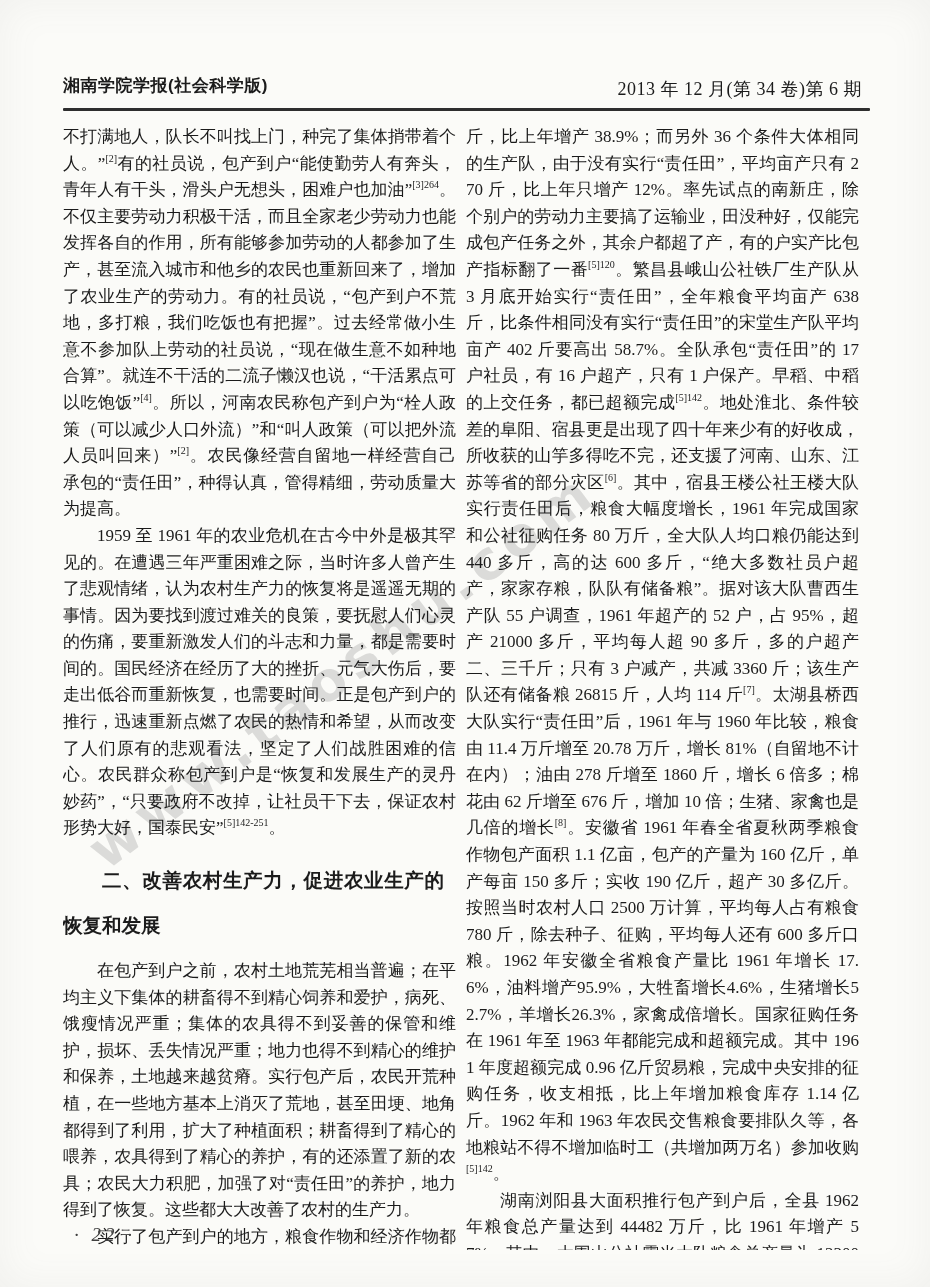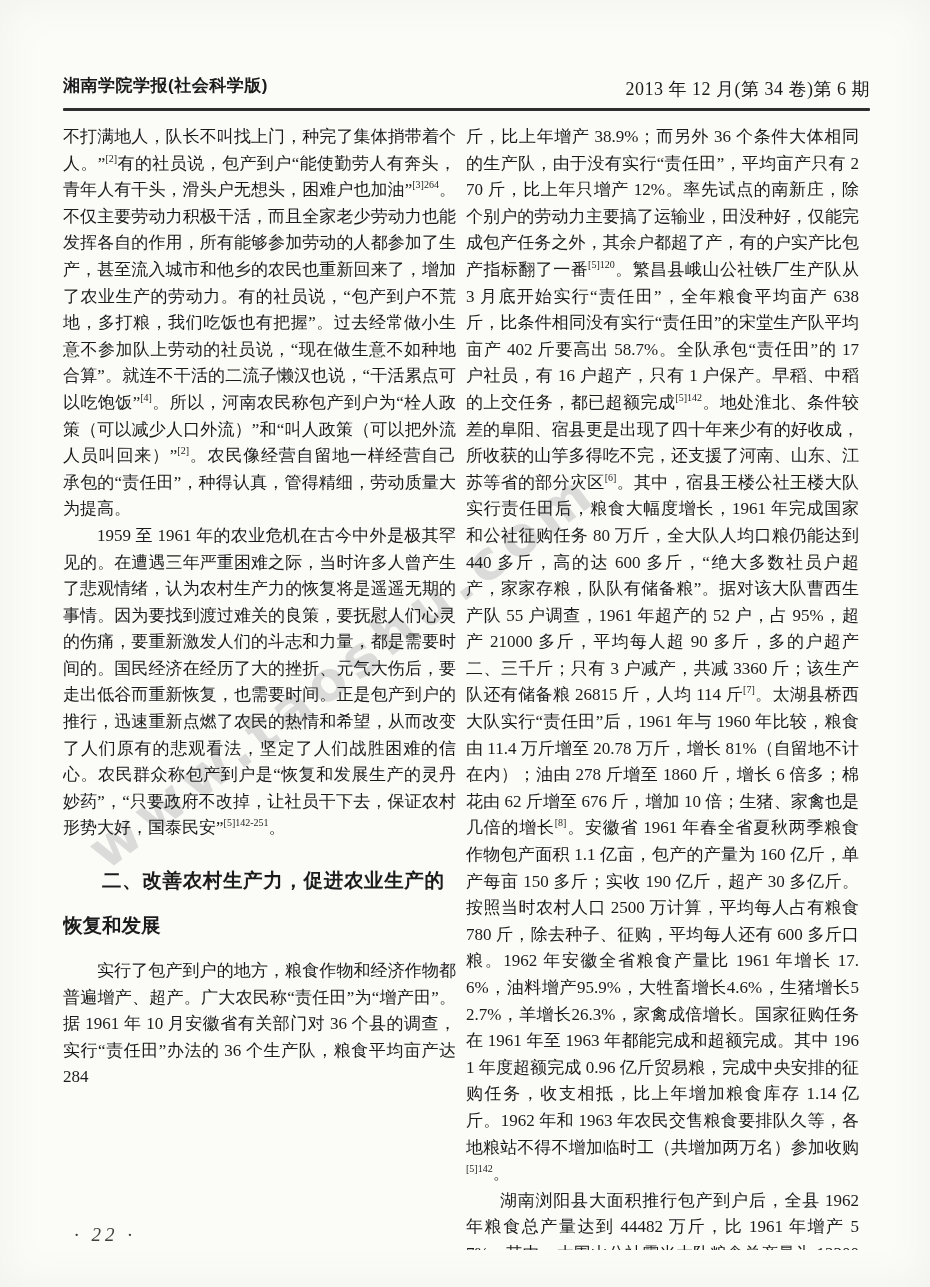--- a/index.html
+++ b/index.html
@@ -14,21 +14,21 @@
     background: #fbfbf8;
     overflow: hidden;
     font-family: "Liberation Serif", "DejaVu Serif", serif;
     color: #1b1b1b;
     box-shadow: inset 0 0 40px rgba(120,120,120,0.08);
   }
   
   .hdr {
     position: absolute;
     left: 63px;
-    right: 60px;
+    right: 68px;
     top: 74px;
     height: 30px;
     text-align: center;
   }
   .hdr .journal {
     position: absolute;
     left: 0;
     top: 0;
     font-family: "Liberation Sans", "DejaVu Sans", sans-serif;
     font-weight: 700;
@@ -130,20 +130,21 @@
     <span class="issue">2013 年 12 月(第 34 卷)第 6 期</span>
   </div>
 
   <div class="rule"></div>
 
   <div class="cols">
     <div class="col" id="left-col">
         <p>不打满地人，队长不叫找上门，种完了集体捎带着个人。”<sup>[2]</sup>有的社员说，包产到户“能使勤劳人有奔头，青年人有干头，滑头户无想头，困难户也加油”<sup>[3]264</sup>。不仅主要劳动力积极干活，而且全家老少劳动力也能发挥各自的作用，所有能够参加劳动的人都参加了生产，甚至流入城市和他乡的农民也重新回来了，增加了农业生产的劳动力。有的社员说，“包产到户不荒地，多打粮，我们吃饭也有把握”。过去经常做小生意不参加队上劳动的社员说，“现在做生意不如种地合算”。就连不干活的二流子懒汉也说，“干活累点可以吃饱饭”<sup>[4]</sup>。所以，河南农民称包产到户为“栓人政策（可以减少人口外流）”和“叫人政策（可以把外流人员叫回来）”<sup>[2]</sup>。农民像经营自留地一样经营自己承包的“责任田”，种得认真，管得精细，劳动质量大为提高。</p>
         <p class="indent">1959 至 1961 年的农业危机在古今中外是极其罕见的。在遭遇三年严重困难之际，当时许多人曾产生了悲观情绪，认为农村生产力的恢复将是遥遥无期的事情。因为要找到渡过难关的良策，要抚慰人们心灵的伤痛，要重新激发人们的斗志和力量，都是需要时间的。国民经济在经历了大的挫折、元气大伤后，要走出低谷而重新恢复，也需要时间。正是包产到户的推行，迅速重新点燃了农民的热情和希望，从而改变了人们原有的悲观看法，坚定了人们战胜困难的信心。农民群众称包产到户是“恢复和发展生产的灵丹妙药”，“只要政府不改掉，让社员干下去，保证农村形势大好，国泰民安”<sup>[5]142-251</sup>。</p>
         <h2 class="sec-heading">二、改善农村生产力，促进农业生产的恢复和发展</h2>
+        <p class="indent">在包产到户之前，农村土地荒芜相当普遍；在平均主义下集体的耕畜得不到精心饲养和爱护，病死、饿瘦情况严重；集体的农具得不到妥善的保管和维护，损坏、丢失情况严重；地力也得不到精心的维护和保养，土地越来越贫瘠。实行包产后，农民开荒种植，在一些地方基本上消灭了荒地，甚至田埂、地角都得到了利用，扩大了种植面积；耕畜得到了精心的喂养，农具得到了精心的养护，有的还添置了新的农具；农民大力积肥，加强了对“责任田”的养护，地力得到了恢复。这些都大大改善了农村的生产力。</p>
         <p class="indent">实行了包产到户的地方，粮食作物和经济作物都普遍增产、超产。广大农民称“责任田”为“增产田”。据 1961 年 10 月安徽省有关部门对 36 个县的调查，实行“责任田”办法的 36 个生产队，粮食平均亩产达 284</p>
       </div>
     <div class="col" id="right-col">
         <p>斤，比上年增产 38.9%；而另外 36 个条件大体相同的生产队，由于没有实行“责任田”，平均亩产只有 270 斤，比上年只增产 12%。率先试点的南新庄，除个别户的劳动力主要搞了运输业，田没种好，仅能完成包产任务之外，其余户都超了产，有的户实产比包产指标翻了一番<sup>[5]120</sup>。繁昌县峨山公社铁厂生产队从 3 月底开始实行“责任田”，全年粮食平均亩产 638 斤，比条件相同没有实行“责任田”的宋堂生产队平均亩产 402 斤要高出 58.7%。全队承包“责任田”的 17 户社员，有 16 户超产，只有 1 户保产。早稻、中稻的上交任务，都已超额完成<sup>[5]142</sup>。地处淮北、条件较差的阜阳、宿县更是出现了四十年来少有的好收成，所收获的山竽多得吃不完，还支援了河南、山东、江苏等省的部分灾区<sup>[6]</sup>。其中，宿县王楼公社王楼大队实行责任田后，粮食大幅度增长，1961 年完成国家和公社征购任务 80 万斤，全大队人均口粮仍能达到 440 多斤，高的达 600 多斤，“绝大多数社员户超产，家家存粮，队队有储备粮”。据对该大队曹西生产队 55 户调查，1961 年超产的 52 户，占 95%，超产 21000 多斤，平均每人超 90 多斤，多的户超产二、三千斤；只有 3 户减产，共减 3360 斤；该生产队还有储备粮 26815 斤，人均 114 斤<sup>[7]</sup>。太湖县桥西大队实行“责任田”后，1961 年与 1960 年比较，粮食由 11.4 万斤增至 20.78 万斤，增长 81%（自留地不计在内）；油由 278 斤增至 1860 斤，增长 6 倍多；棉花由 62 斤增至 676 斤，增加 10 倍；生猪、家禽也是几倍的增长<sup>[8]</sup>。安徽省 1961 年春全省夏秋两季粮食作物包产面积 1.1 亿亩，包产的产量为 160 亿斤，单产每亩 150 多斤；实收 190 亿斤，超产 30 多亿斤。按照当时农村人口 2500 万计算，平均每人占有粮食 780 斤，除去种子、征购，平均每人还有 600 多斤口粮。1962 年安徽全省粮食产量比 1961 年增长 17.6%，油料增产95.9%，大牲畜增长4.6%，生猪增长52.7%，羊增长26.3%，家禽成倍增长。国家征购任务在 1961 年至 1963 年都能完成和超额完成。其中 1961 年度超额完成 0.96 亿斤贸易粮，完成中央安排的征购任务，收支相抵，比上年增加粮食库存 1.14 亿斤。1962 年和 1963 年农民交售粮食要排队久等，各地粮站不得不增加临时工（共增加两万名）参加收购<sup>[5]142</sup>。</p>
         <p class="indent">湖南浏阳县大面积推行包产到户后，全县 1962 年粮食总产量达到 44482 万斤，比 1961 年增产 57%，其中，大围山公社霞光大队粮食总产量为 123000 斤，比“三包”产量增加 11%，比 1961 年增产 24%，人均分得口粮 500 多斤，户平均养家禽 6 只，生猪由年初的 2</p>
       </div>
   </div>
 
   <div class="pagenum">· 22 ·</div>
 

